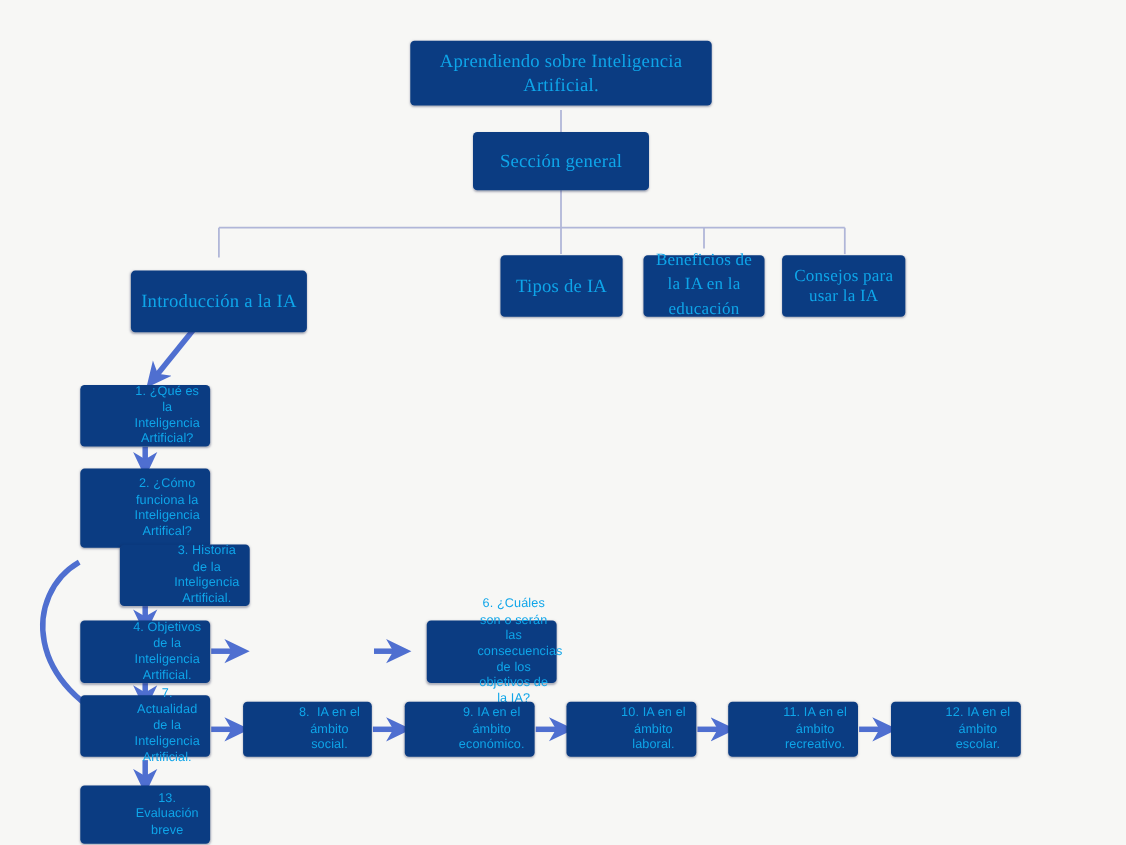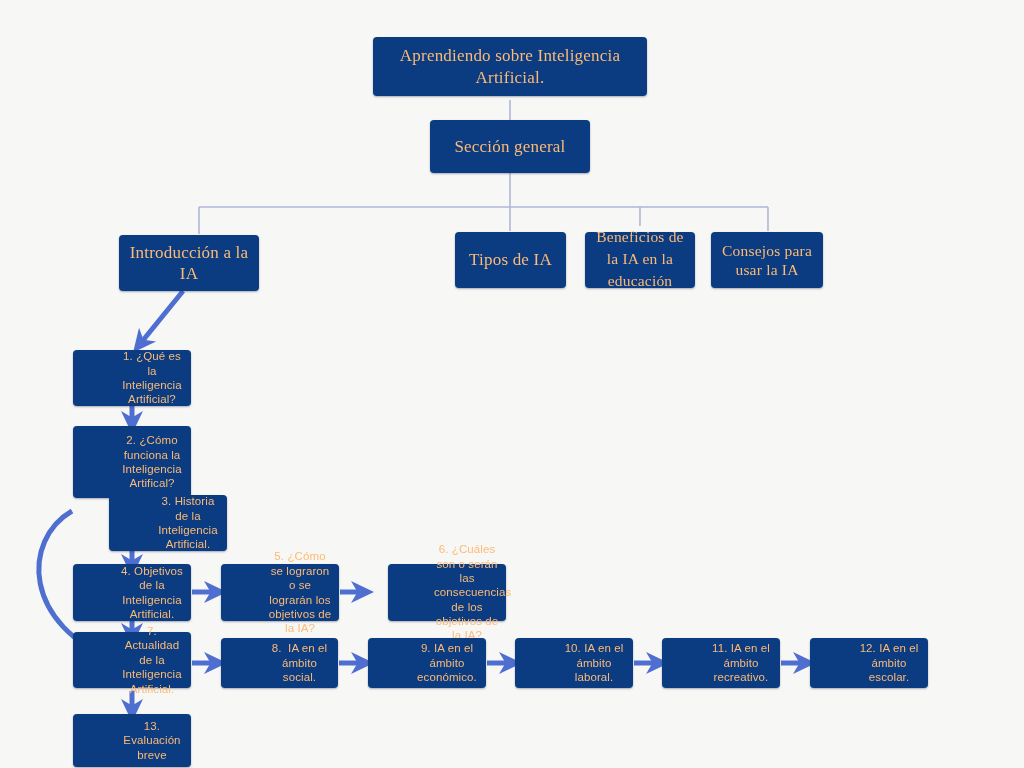--- a/index.html
+++ b/index.html
@@ -24,21 +24,21 @@
     left: 0;
     top: 0;
     width: 1024px;
     height: 768px;
     pointer-events: none;
   }
   .node {
     position: absolute;
     box-sizing: border-box;
     background: #0b3c82;
-    color: #fdba74;
+    color: #0ea5e9;
     border-radius: 4px;
     display: flex;
     align-items: center;
     justify-content: center;
     text-align: center;
     line-height: 1.25;
     box-shadow: 0 1px 2px rgba(20,30,70,0.35);
     z-index: 3;
     overflow: visible;
   }
@@ -110,21 +110,21 @@
   </svg>
 
   <div class="node tier-serif" style="left:373px; top:37px; width:274px; height:59px;">
     <span>Aprendiendo sobre Inteligencia Artificial.</span>
   </div>
 
   <div class="node tier-serif" style="left:430px; top:120px; width:160px; height:53px;">
     <span>Sección general</span>
   </div>
 
-  <div class="node tier-serif" style="left:119px; top:235px; width:140px; height:56px;justify-content:flex-end;">
+  <div class="node tier-serif" style="left:119px; top:246px; width:160px; height:56px;justify-content:flex-end;">
     <span>Introducción a la IA</span>
   </div>
 
   <div class="node tier-serif" style="left:455px; top:232px; width:111px; height:56px;">
     <span>Tipos de IA</span>
   </div>
 
   <div class="node tier-serif-sm" style="left:585px; top:232px; width:110px; height:56px;">
     <span style="line-height:1.42; margin-top:-2px;">Beneficios de la IA en la educación</span>
   </div>
@@ -142,23 +142,20 @@
   </div>
 
   <div class="node tier-sans" style="left:73px; top:495px; width:118px; height:56px;margin-left:36px;">
     <span>3. Historia de la Inteligencia Artificial.</span>
   </div>
 
   <div class="node tier-sans" style="left:73px; top:564px; width:118px; height:57px;">
     <span>4. Objetivos de la Inteligencia Artificial.</span>
   </div>
 
-  <div class="node tier-sans" style="left:221px; top:564px; width:118px; height:57px;">
-    <span>5. ¿Cómo se lograron o se lograrán los objetivos de la IA?</span>
-  </div>
 
   <div class="node tier-sans" style="left:368px; top:564px; width:118px; height:57px;margin-left:20px;">
     <span>6. ¿Cuáles son o serán las consecuencias de los objetivos de la IA?</span>
   </div>
 
   <div class="node tier-sans" style="left:73px; top:632px; width:118px; height:56px;">
     <span>7. Actualidad de la Inteligencia Artificial.</span>
   </div>
 
   <div class="node tier-sans" style="left:221px; top:638px; width:117px; height:50px;">

